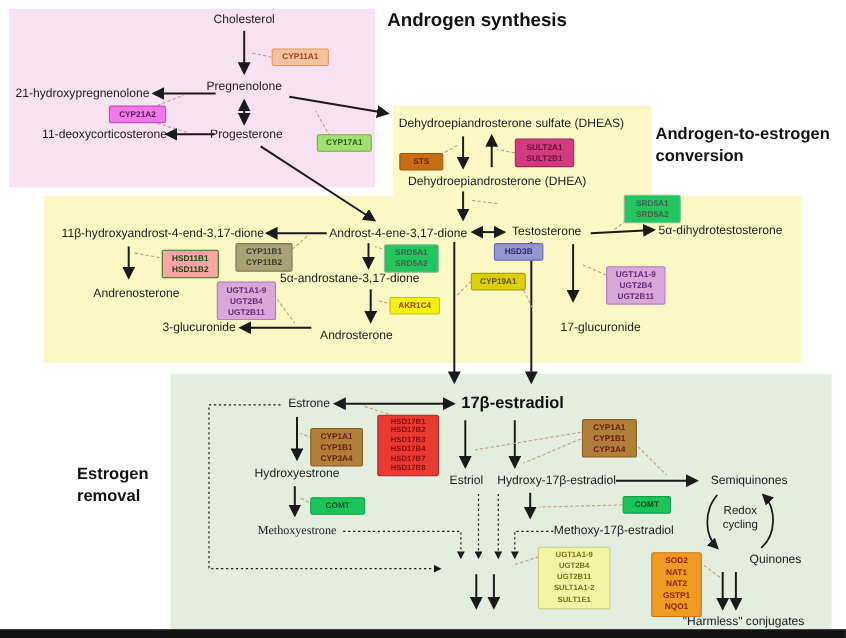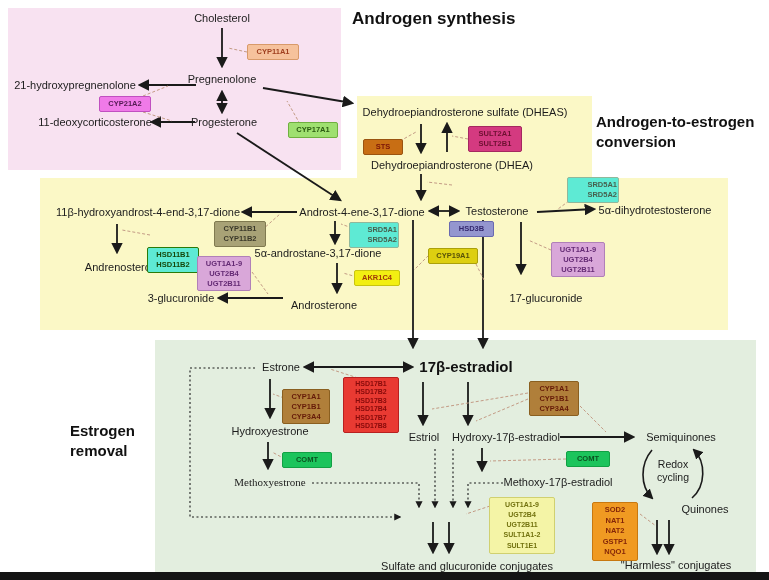--- a/index.html
+++ b/index.html
@@ -15,23 +15,23 @@
   .ebox{position:absolute;border:1px solid rgba(0,0,0,.28);border-radius:2px;
         font-size:7.5px;font-weight:bold;text-align:center;line-height:1.3;
         padding:2px 1px;box-sizing:border-box;}
   .ebox div{white-space:nowrap;}
   .c-cyp11a1{background:#f6c29c;color:#a04020;border-color:#d89a6a;}
   .c-cyp21a2{background:#f07ae8;color:#531a53;border-color:#c050c0;}
   .c-cyp17a1{background:#9fe070;color:#2a5a10;border-color:#70b040;}
   .c-sts{background:#c86e14;color:#7a1408;border-color:#9a5410;}
   .c-sult2{background:#d43a80;color:#6d1030;border-color:#a42860;}
   .c-hsd3b{background:#9496cf;color:#33276e;border-color:#6a6ab0;}
-  .c-srd5{background:#5eead4;color:#47604e;border-color:#90b89c;text-align:right;}
+  .c-srd5{background:#22c55e;color:#47604e;border-color:#90b89c;}
   .c-cyp11b{background:#a8a276;color:#3b392a;border-color:#807a50;}
-  .c-hsd11b{background:#5eead4;color:#16470a;border-color:#2a7a0a;margin-top:20px;}
+  .c-hsd11b{background:#fca5a5;color:#16470a;border-color:#2a7a0a;}
   .c-ugtplum{background:#d9a7d9;color:#642a74;border-color:#b080b8;}
   .c-akr1c4{background:#f2ef12;color:#a03808;border-color:#c8c410;}
   .c-cyp19a1{background:#ddcf10;color:#585108;border-color:#aaa00a;}
   .c-hsd17b{background:#e93a32;color:#860a0a;border-color:#b82020;font-size:7px;line-height:1.2;}
   .c-cyp1{background:#b07f3a;color:#651a08;border-color:#8a5f20;}
   .c-comt{background:#1cc45c;color:#0a5220;border-color:#12a044;}
   .c-ugtsult{background:#f4f4a6;color:#72720f;border-color:#d0d070;font-size:7px;line-height:1.45;}
   .c-sod{background:#f09a22;color:#842608;border-color:#c87810;line-height:1.4;}
   svg{position:absolute;left:0;top:0;}
   .bottombar{position:absolute;left:0;top:572px;width:769px;height:8px;background:#141414;}
@@ -150,21 +150,20 @@
   <div class="lbl big" style="left:466px;top:366px;">17β-estradiol</div>
   <div class="lbl" style="left:270px;top:431px;">Hydroxyestrone</div>
   <div class="lbl" style="left:270px;top:482px;font-family:Liberation Serif, serif;">Methoxyestrone</div>
   <div class="lbl" style="left:424px;top:437px;">Estriol</div>
   <div class="lbl" style="left:506px;top:437px;">Hydroxy-17β-estradiol</div>
   <div class="lbl" style="left:558px;top:482px;">Methoxy-17β-estradiol</div>
   <div class="lbl" style="left:681px;top:437px;">Semiquinones</div>
   <div class="lbl" style="left:673px;top:509px;margin-left:32px;">Quinones</div>
   <div class="redox" style="left:673px;top:471px;">Redox
 cycling</div>
-  <div class="lbl" style="left:467px;top:566px;">Sulfate and glucuronide conjugates</div>
   <div class="lbl" style="left:676px;top:565px;">"Harmless" conjugates</div>
 
   <div class="ebox c-cyp11a1" style="left:247px;top:44px;width:52px;">
     <div>CYP11A1</div>
   </div>
   <div class="ebox c-cyp21a2" style="left:99px;top:96px;width:52px;">
     <div>CYP21A2</div>
   </div>
   <div class="ebox c-cyp17a1" style="left:288px;top:122px;width:50px;">
     <div>CYP17A1</div>

